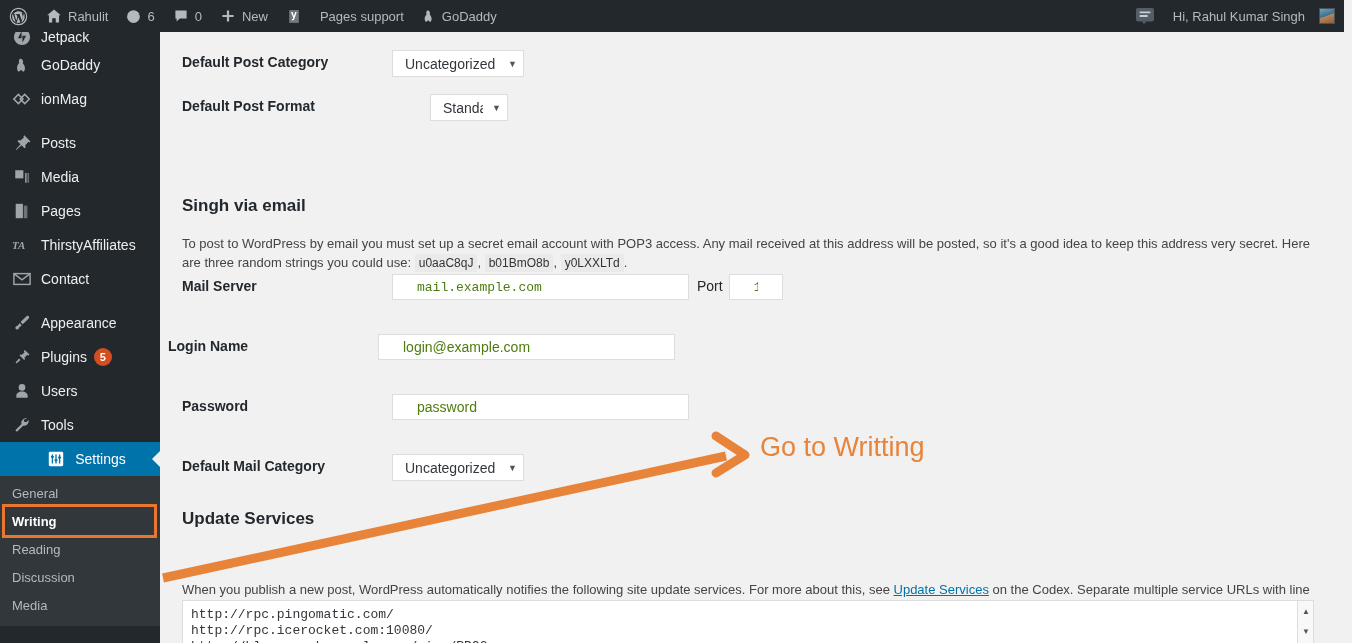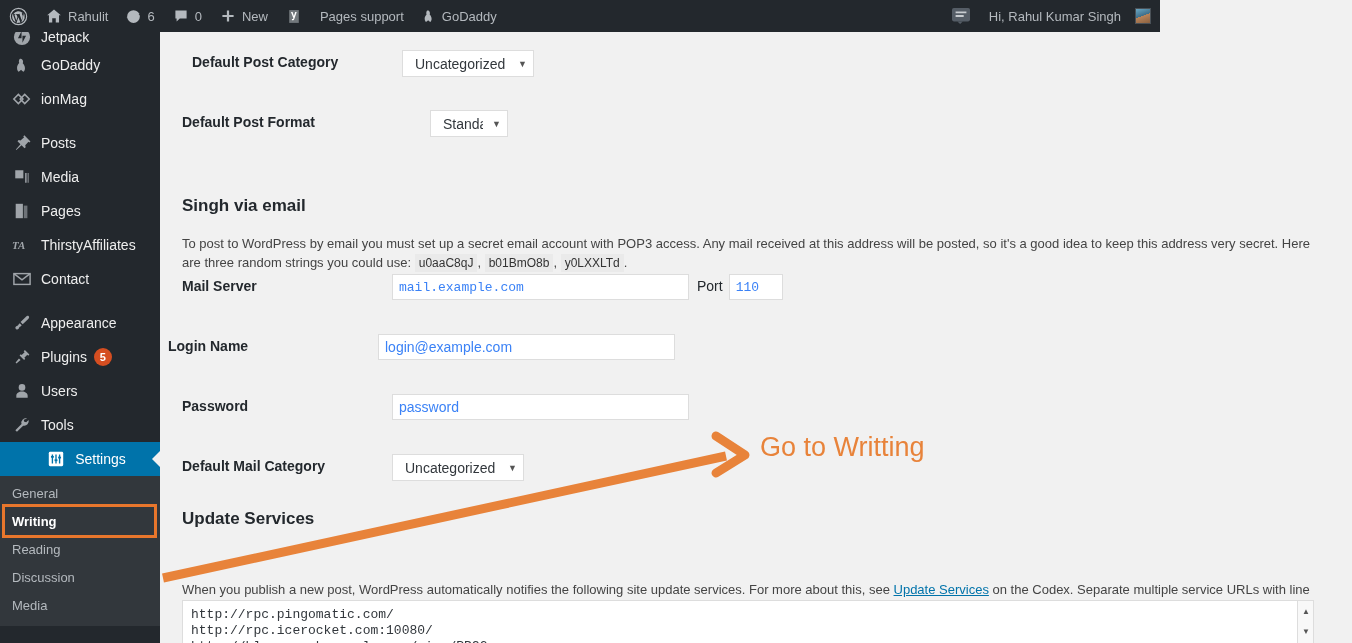--- a/index.html
+++ b/index.html
@@ -7,21 +7,21 @@
     margin: 0; padding: 0;
     width: 1352px; height: 643px;
     overflow: hidden;
     background: #f1f1f1;
     font-family: "Liberation Sans", sans-serif;
   }
 
   
   #adminbar {
     position: absolute; top: 0; left: 0;
-    width: 1160px; height: 32px;
+    width: 1344px; height: 32px;
     background: #23282d;
     color: #b4b9be;
     font-size: 13px;
     display: flex;
     align-items: center;
     z-index: 50;
   }
   .ab-item {
     display: flex; align-items: center;
     height: 32px;
@@ -158,26 +158,26 @@
     right: 7px; top: 50%;
     margin-top: -6px;
     font-size: 9px;
     color: #555;
     pointer-events: none;
     line-height: 12px;
   }
   input.wp-text {
     font-family: "Liberation Sans", sans-serif;
     font-size: 14px;
-    color: #3b82f6;
+    color: #4d7c0f;
     background: #fff;
     border: 1px solid #ddd;
     border-radius: 0;
     height: 26px;
-    padding: 2px 6px;
+    padding: 2px 24px;
     outline: none;
   }
   input.mono { font-family: "Liberation Mono", monospace; font-size: 13px; }
   .section-title {
     position: absolute;
     font-size: 17px;
     font-weight: bold;
     color: #23282d;
   }
   .desc {
@@ -488,30 +488,30 @@
       <div id="writing-highlight"></div>
     </div>
     <div class="submenu-item">Reading</div>
     <div class="submenu-item">Discussion</div>
     <div class="submenu-item">Media</div>
   </div>
 </div>
 
 <div id="content">
 
-  <div class="form-row" style="left:32px; top:18px;">
+  <div class="form-row" style="left:22px; top:18px;">
     <div class="form-label">Default Post Category</div>
     <div class="select-wrap">
       <select class="wp-select" style="width:132px;">
         <option>Uncategorized</option>
       </select>
     </div>
   </div>
 
-  <div class="form-row" style="left:22px; top:78px;gap:38px;">
+  <div class="form-row" style="left:22px; top:62px;gap:38px;">
     <div class="form-label">Default Post Format</div>
     <div class="select-wrap">
       <select class="wp-select" style="width:78px;">
         <option>Standard</option>
       </select>
     </div>
   </div>
 
   <div class="section-title" style="left:22px; top:164px;">Singh via email</div>
 

